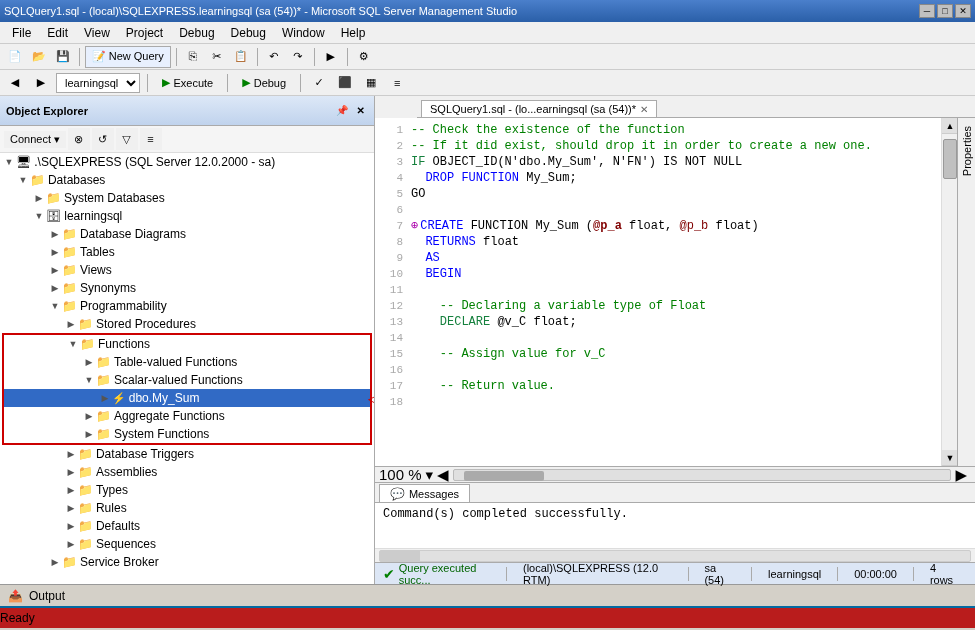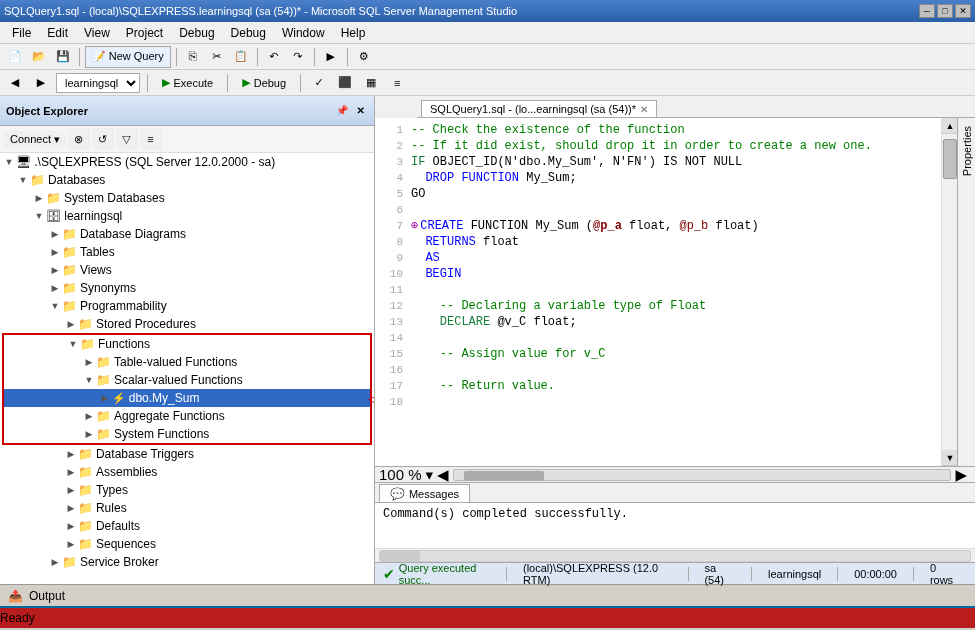--- a/index.html
+++ b/index.html
@@ -654,21 +654,21 @@
       </div>
       <div class="status-sep"></div>
       <span class="status-item">(local)\SQLEXPRESS (12.0 RTM)</span>
       <div class="status-sep"></div>
       <span class="status-item">sa (54)</span>
       <div class="status-sep"></div>
       <span class="status-item">learningsql</span>
       <div class="status-sep"></div>
       <span class="status-item">00:00:00</span>
       <div class="status-sep"></div>
-      <span class="status-item">0 rows</span>
+      <span class="status-item">4 rows</span>
     </div>
   </div>
 </div>
 
 <div class="output-panel">
   <span style="font-size:12px;">📤</span>
   <span>Output</span>
 </div>
 
 <div class="bottom-status">

